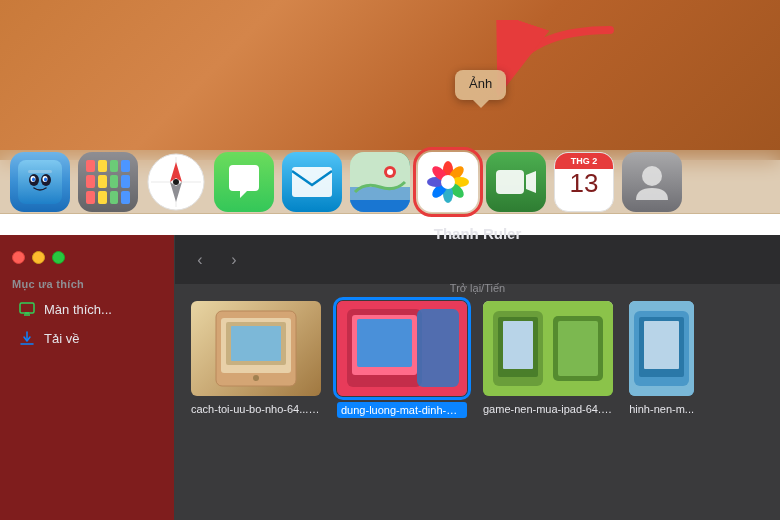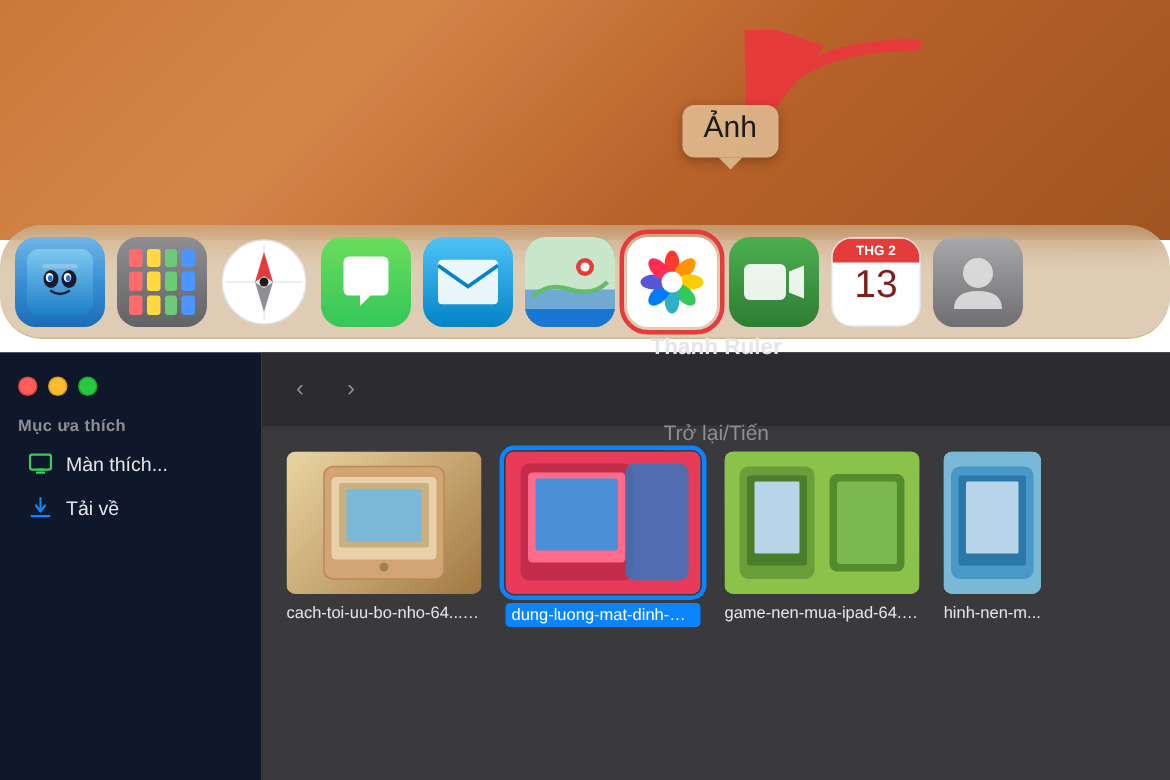--- a/index.html
+++ b/index.html
@@ -45,41 +45,40 @@
       content: '';
       position: absolute;
       bottom: -8px;
       left: 50%;
       transform: translateX(-50%);
       border-left: 8px solid transparent;
       border-right: 8px solid transparent;
       border-top: 8px solid rgba(220, 185, 140, 0.92);
     }
     .tooltip-text {
-      font-size: 20px;
+      font-size: 13px;
       font-weight: 500;
       color: #1a1a1a;
     }
 
     
     .dock {
       position: absolute;
       top: 150px;
       left: 0;
       width: 780px;
-      height: 76px;
+      height: 64px;
       background: rgba(200, 170, 130, 0.6);
       backdrop-filter: blur(10px);
       display: flex;
       align-items: center;
       padding: 0 10px;
       gap: 8px;
       z-index: 5;
       border-bottom: 1px solid rgba(180,150,100,0.4);
-      border-radius: 28px;
     }
     .dock-item {
       width: 60px;
       height: 60px;
       border-radius: 14px;
       display: flex;
       align-items: center;
       justify-content: center;
       flex-shrink: 0;
       position: relative;
@@ -198,21 +197,21 @@
       width: 780px;
       height: 285px;
       background: #2c2c2e;
       z-index: 5;
       display: flex;
     }
 
     
     .sidebar {
       width: 175px;
-      background: #0f172a;
+      background: #7f1d1d;
       height: 100%;
       flex-shrink: 0;
       border-right: 1px solid #3a3a3c;
       padding-top: 8px;
     }
 
     
     .window-controls {
       display: flex;
       gap: 7px;
@@ -283,21 +282,21 @@
     }
 
     .toolbar-title {
       flex: 1;
       text-align: center;
       font-size: 15px;
       font-weight: 600;
       color: #e5e5ea;
     }
     .toolbar-subtitle {
-      font-size: 14px;
+      font-size: 11px;
       color: #8e8e93;
       text-align: center;
       margin-top: 40px;
     }
     .toolbar-center {
       flex: 1;
       display: flex;
       flex-direction: column;
       align-items: center;
     }
@@ -612,21 +611,21 @@
               <rect x="15" y="16" width="40" height="60" rx="2" fill="#4a7e2a"></rect>
               <rect x="20" y="20" width="30" height="48" rx="1" fill="#b8d4e8"></rect>
               <rect x="70" y="15" width="50" height="65" rx="5" fill="#558b2f"></rect>
               <rect x="75" y="20" width="40" height="55" rx="2" fill="#7cb850"></rect>
             </svg>
           </div>
         </div>
         <div class="file-name">game-nen-mua-ipad-64...gviet.jpg</div>
       </div>
 
-      <div class="file-item" style="width: 65px;">
+      <div class="file-item" style="width: 65px; align-items: flex-end;">
         <div class="file-thumb" style="width: 65px;">
           <div class="thumb-4" style="width:65px; height:95px; overflow:hidden;">
             <svg width="130" height="95" viewBox="0 0 130 95">
               <rect width="130" height="95" fill="#7ab8d8"></rect>
               <rect x="5" y="10" width="55" height="75" rx="6" fill="#4a98c8"></rect>
               <rect x="10" y="16" width="45" height="60" rx="2" fill="#2a78a8"></rect>
               <rect x="15" y="20" width="35" height="48" rx="1" fill="#b8d4e8"></rect>
             </svg>
           </div>
         </div>

